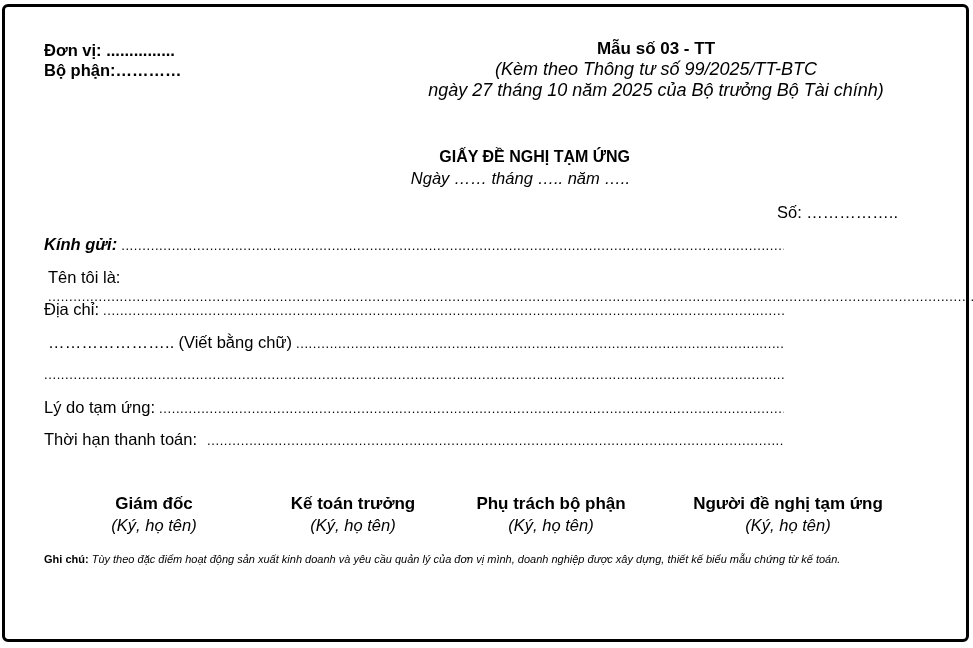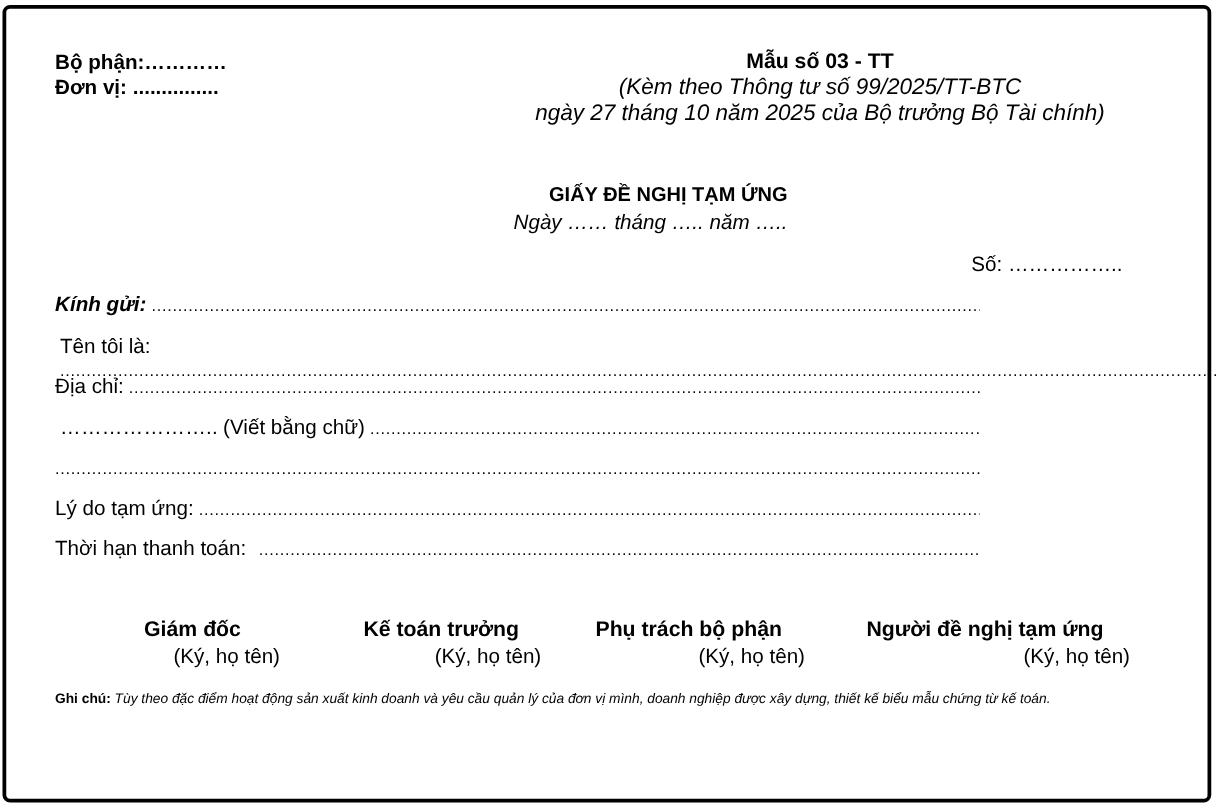--- a/index.html
+++ b/index.html
@@ -78,41 +78,41 @@
     .field .mid { flex: 0 0 auto; margin-left: 4px; }
     .field .ellipsis-dots { flex: 0 0 auto; margin-left: 4px; letter-spacing: 0.2px; }
 
     .sig {
       position: absolute;
       top: 494px;
       text-align: center;
       white-space: nowrap;
     }
     .sig .role { font-weight: bold; font-size: 17px; line-height: 20px; }
-    .sig .hint { font-size: 16.5px; line-height: 22px; text-align: right; }
+    .sig .hint { font-style: italic; font-size: 16.5px; line-height: 22px; }
 
     .note {
       position: absolute;
       left: 44px;
       top: 549px;
       width: 880px;
       font-size: 11px;
       line-height: 20px;
     }
     .note .note-label { font-weight: bold; font-style: normal; }
     .note .note-text { font-style: italic; }
   </style>
 </head>
 <body>
 
 <div class="frame"></div>
 
 <div class="abs header-left">
+  <div>Đơn vị: ...............</div>
   <div>Bộ phận:…………</div>
-  <div>Đơn vị: ...............</div>
 </div>
 
 <div class="abs header-right">
   <div class="form-code">Mẫu số 03 - TT</div>
   <div class="form-ref">(Kèm theo Thông tư số 99/2025/TT-BTC</div>
   <div class="form-ref">ngày 27 tháng 10 năm 2025 của Bộ trưởng Bộ Tài chính)</div>
 </div>
 
 <div class="abs title-block">
   <div class="title">GIẤY ĐỀ NGHỊ TẠM ỨNG</div>

